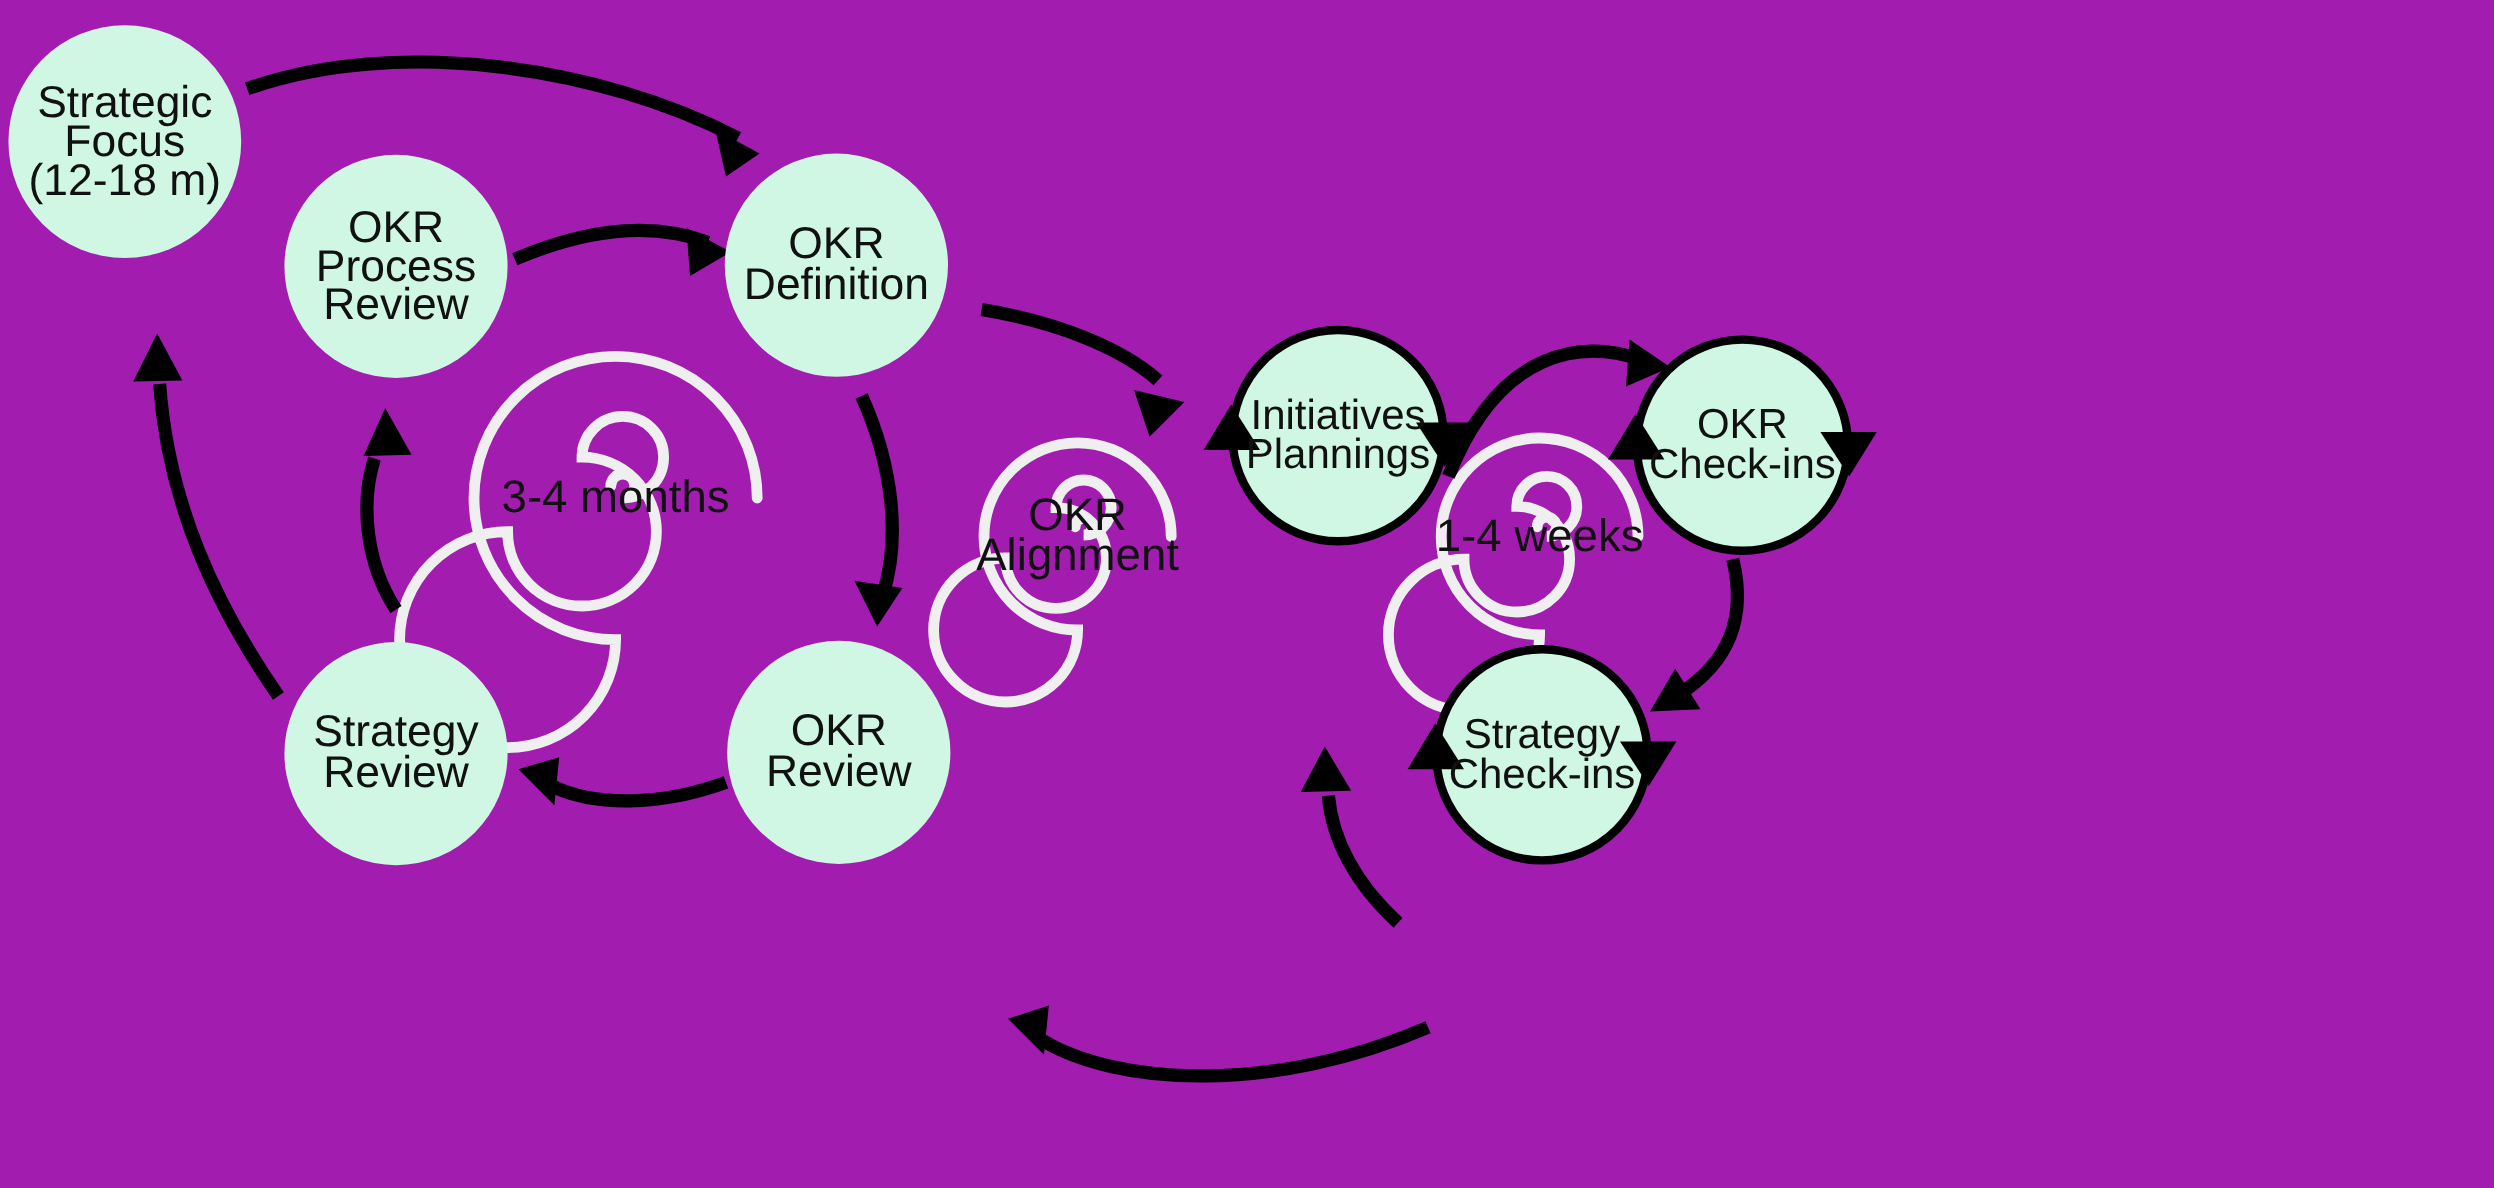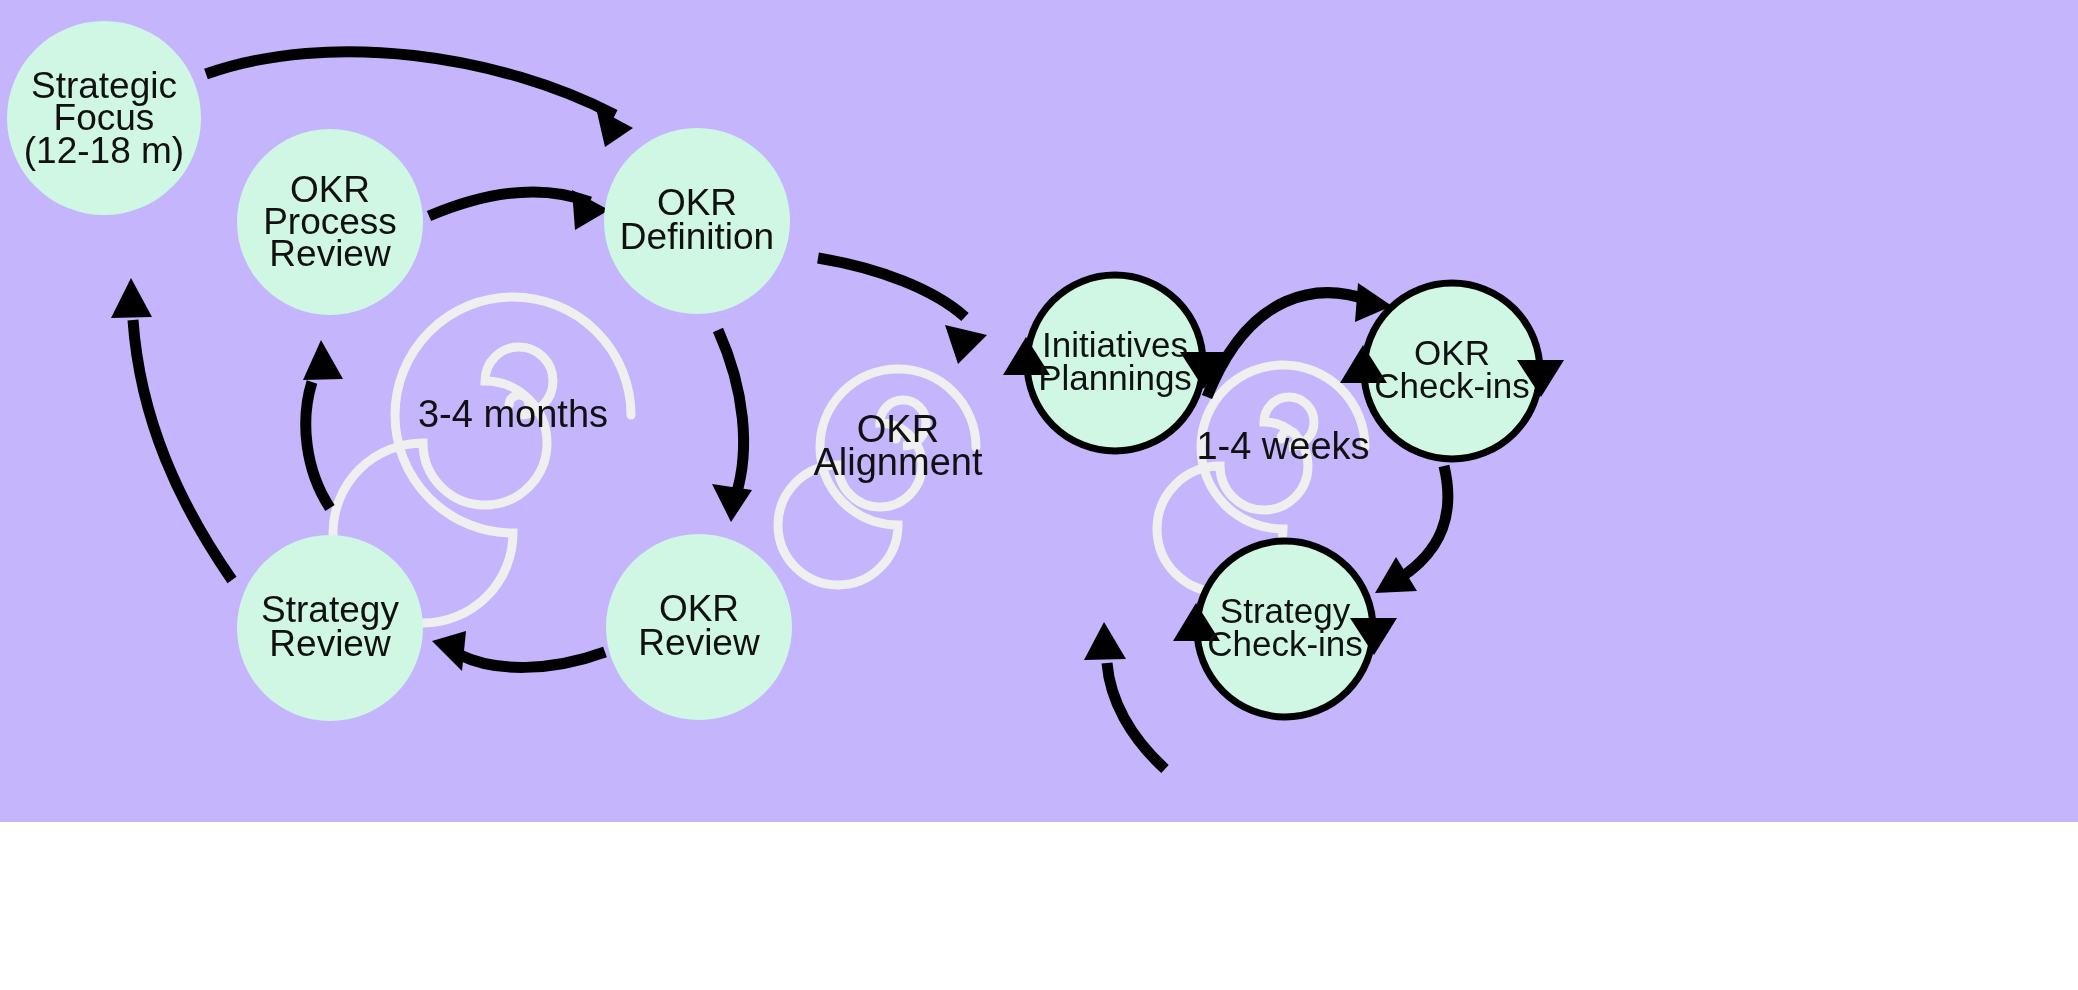--- a/index.html
+++ b/index.html
@@ -6,22 +6,22 @@
     margin: 0;
     padding: 0;
     background: #ffffff;
   }
   body {
     font-family: "Liberation Sans", sans-serif;
   }
   #canvas {
     position: relative;
     width: 2078px;
-    height: 822px;
-    background: #c4b5fd;
+    height: 990px;
+    background: #a21caf;
     overflow: hidden;
   }
   #diagram-svg {
     position: absolute;
     top: 0;
     left: 0;
     width: 2078px;
     height: 990px;
   }
   .node-label {

